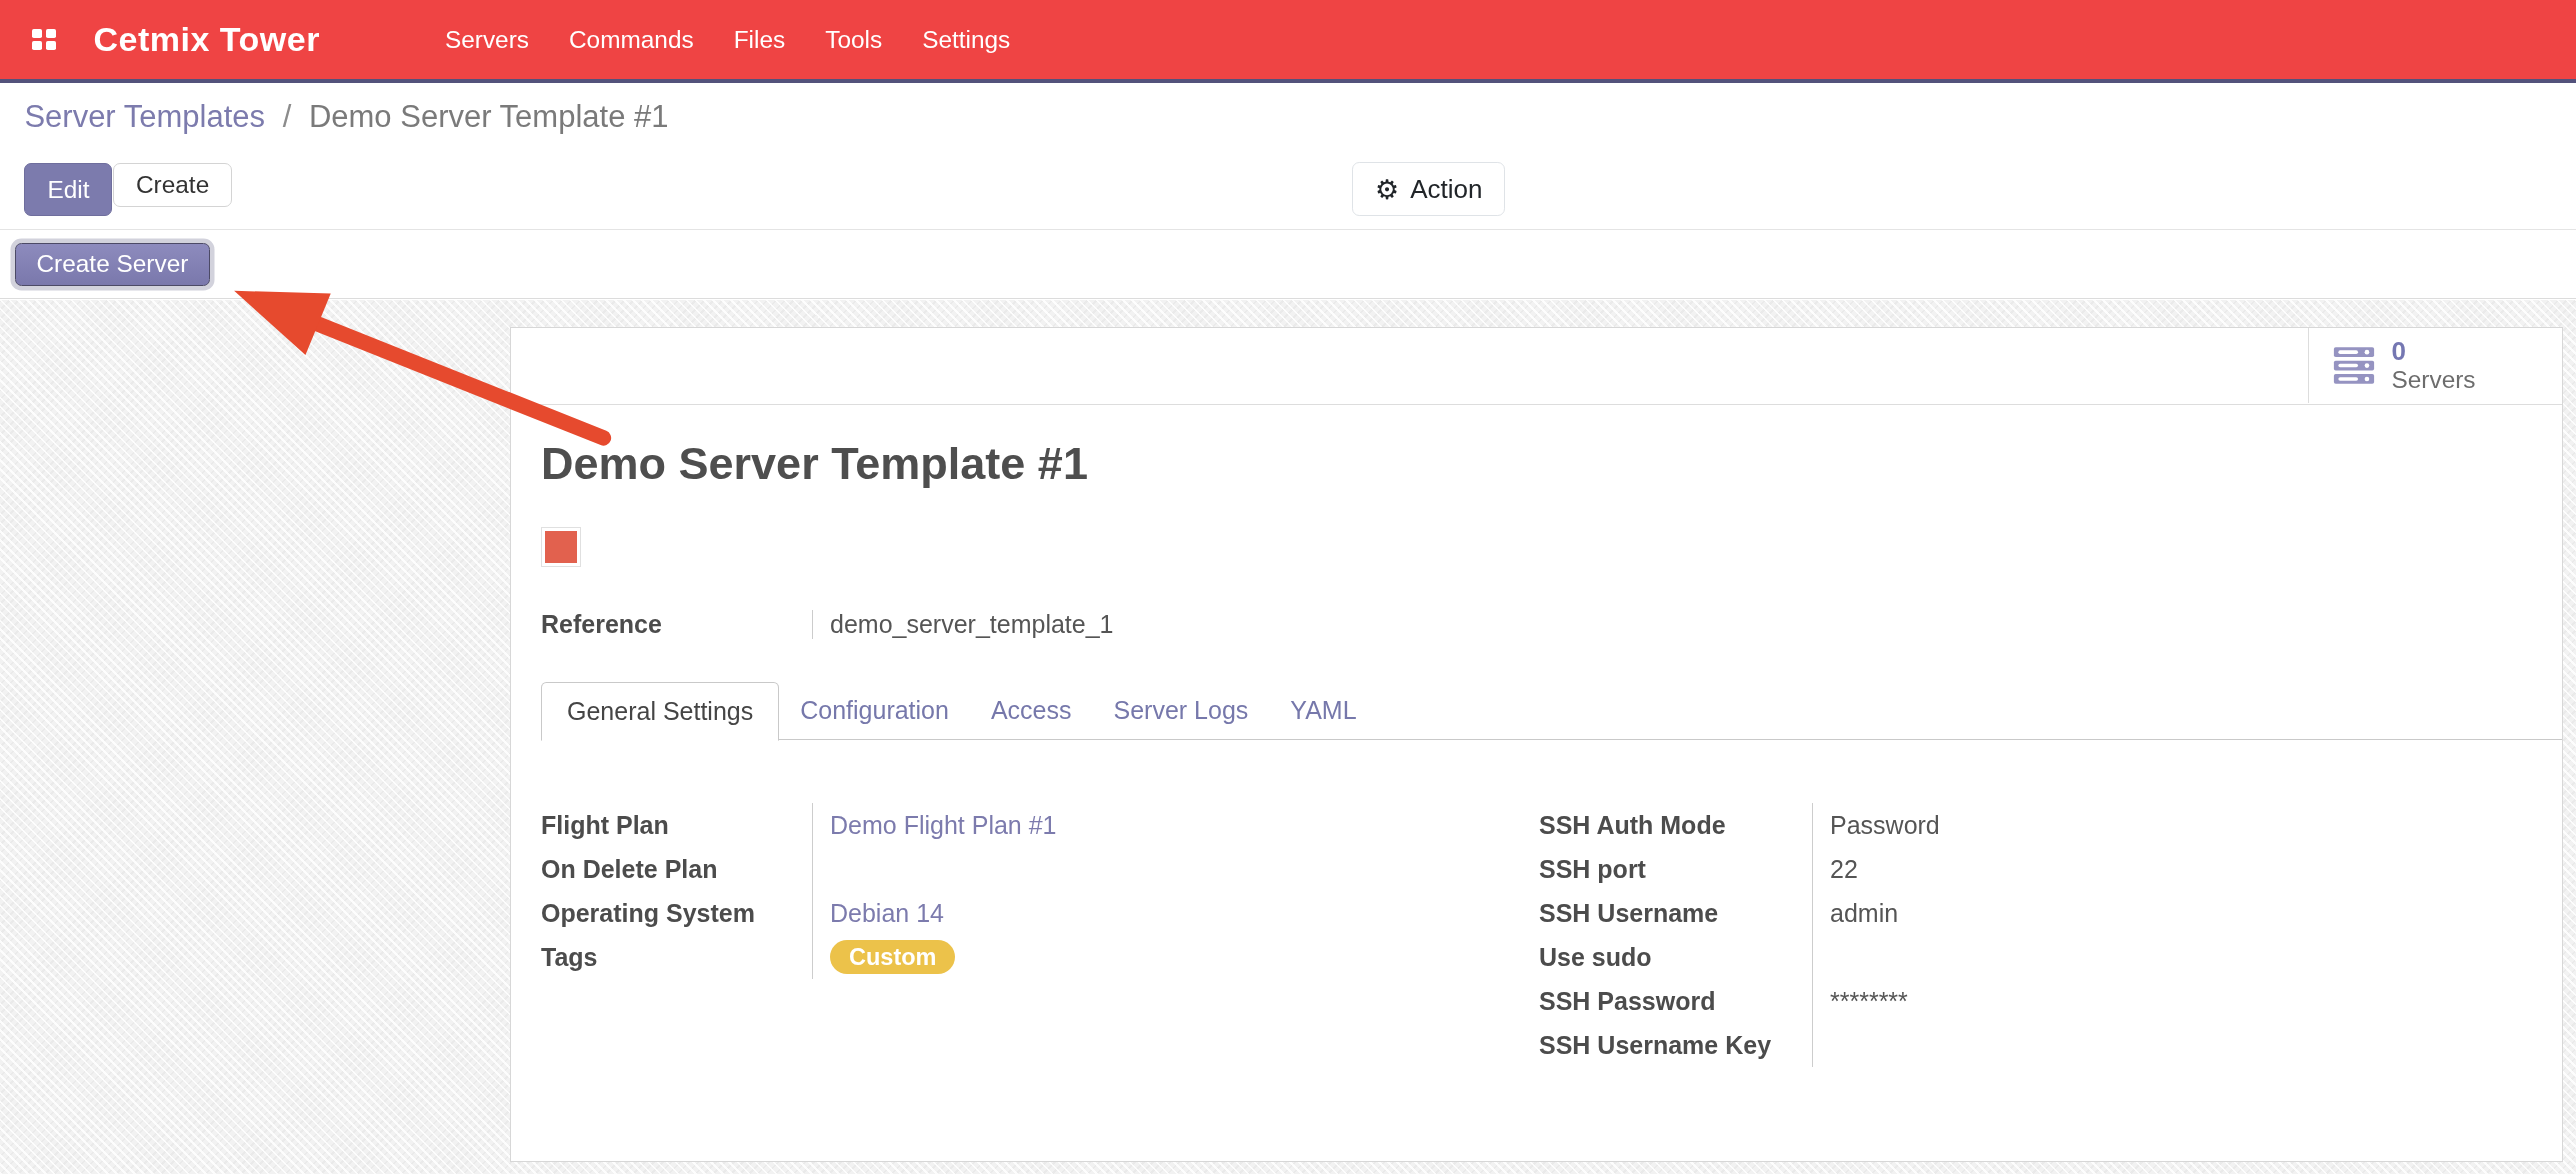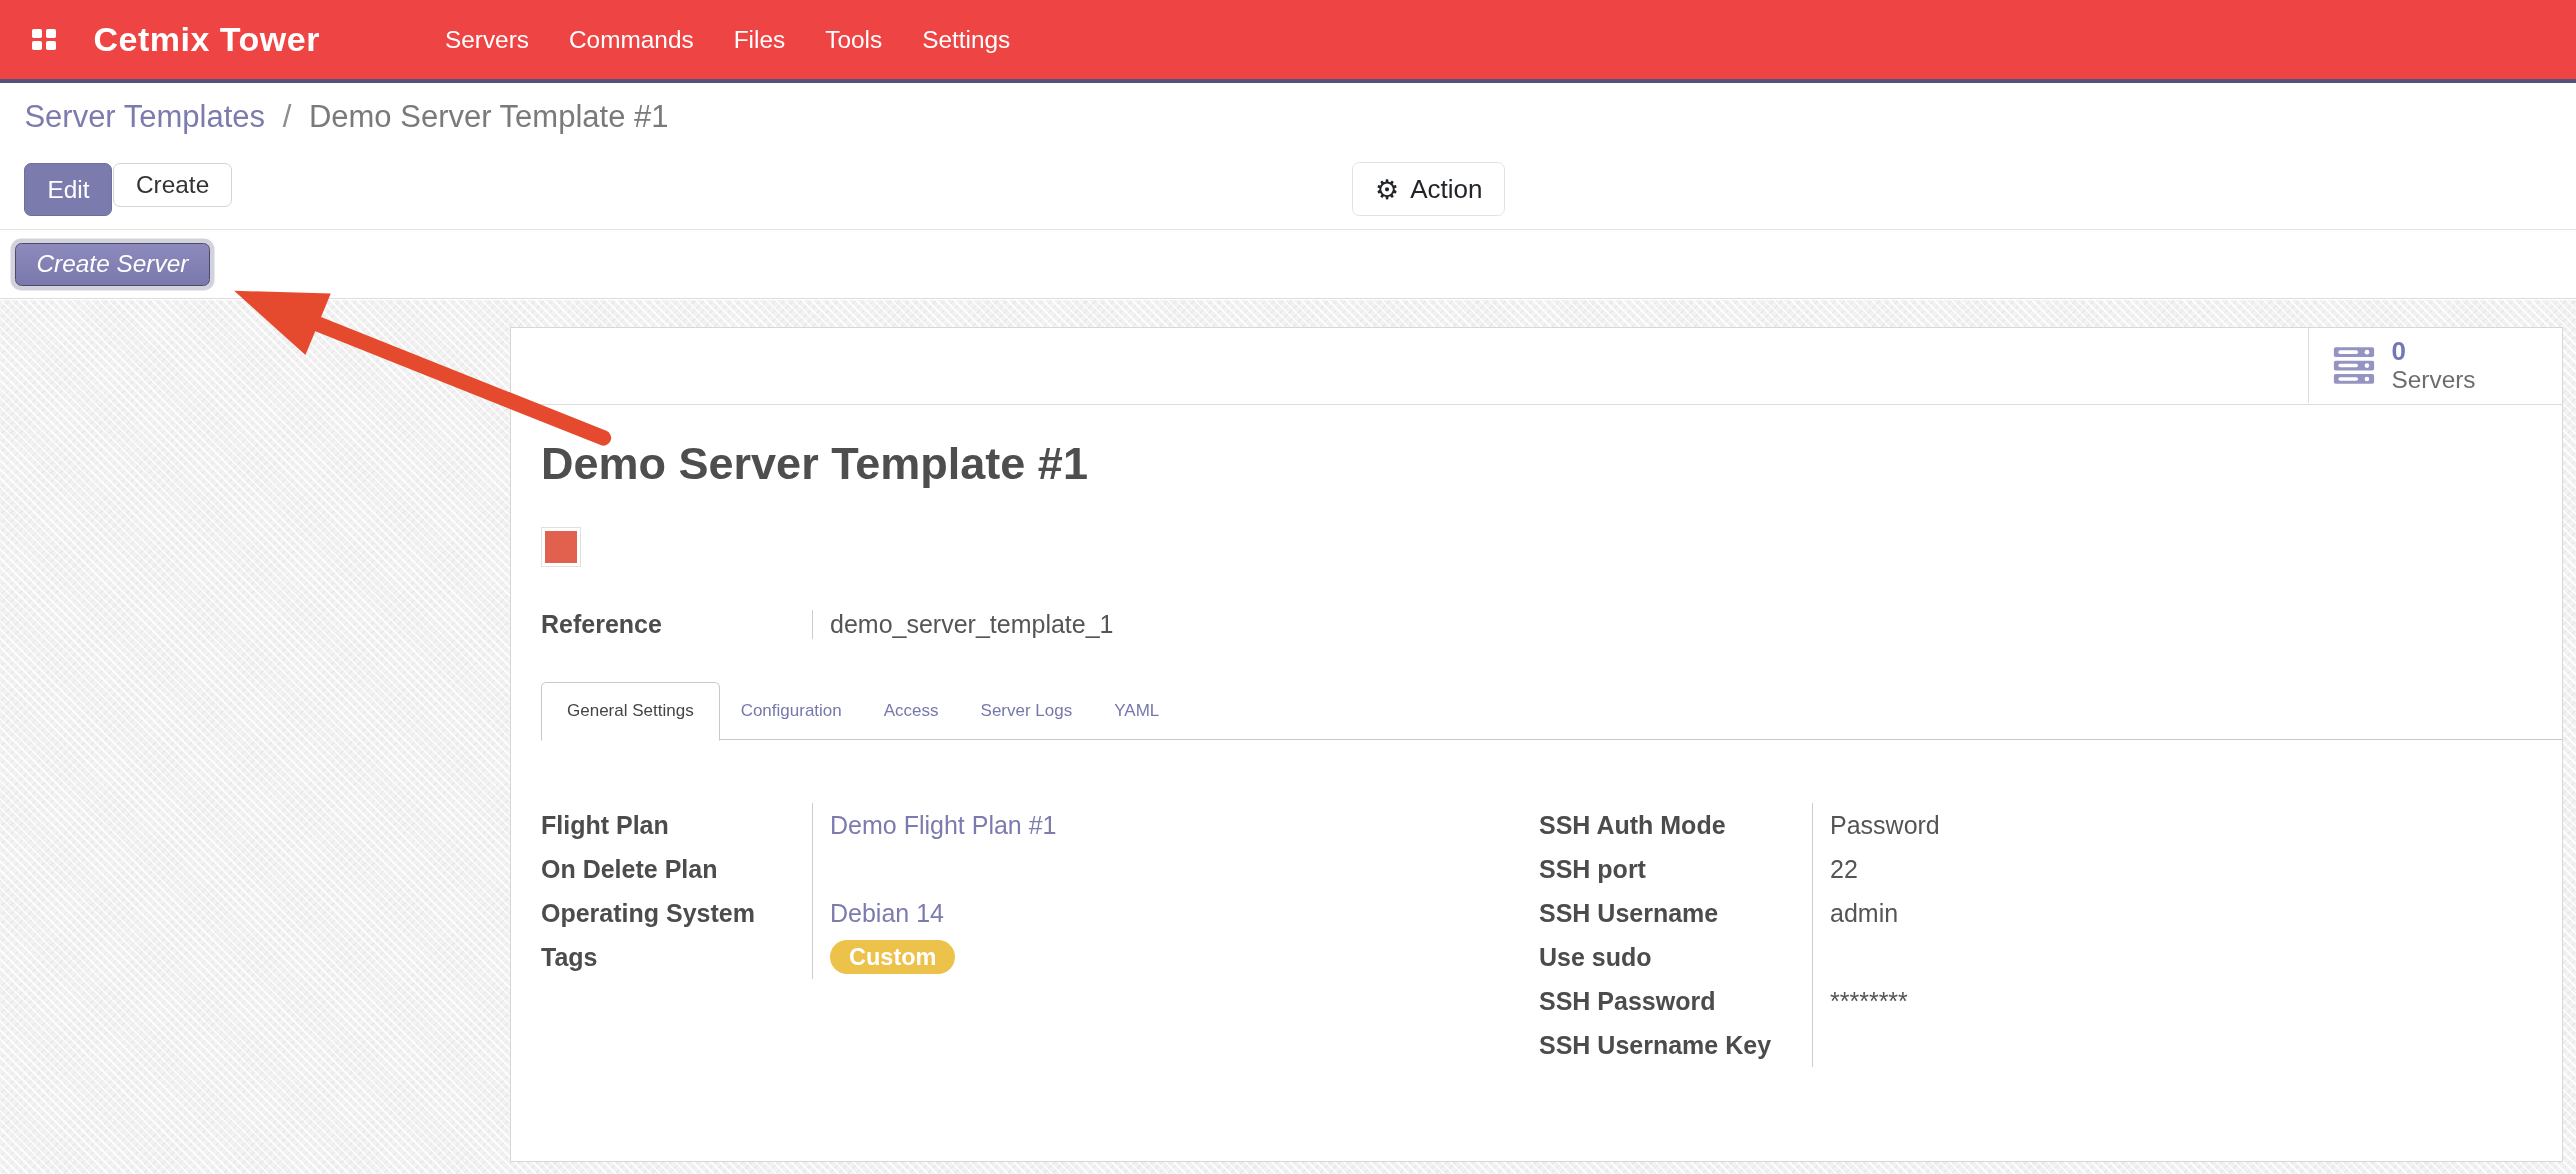--- a/index.html
+++ b/index.html
@@ -45,21 +45,21 @@
   .statusbar {
     position:absolute; top:229px; left:0; width:100%; height:70px; background:#fff;
     border-top:1.8px solid #e4e4e4; border-bottom:1.8px solid #dcdcdc;
     display:flex; align-items:center; padding-left:14.5px;
   }
   .btn-create-server {
     height:43px; padding:0 21px; font-size:24.4px; color:#fff; border-radius:6.3px;
     background:linear-gradient(#8d8bbd,#7a78ac);
     border:1.8px solid #4c4a66;
     box-shadow:0 0 0 4.5px #d2d2dc;
-    display:inline-flex; align-items:center; cursor:pointer;font-style:italic;
+    display:inline-flex; align-items:center; cursor:pointer;
   }
 
   
   .content {
     position:absolute; top:300px; left:0; width:100%; height:874px;
     background-color:#f2f2f2;
     background-image:
       repeating-linear-gradient(45deg, rgba(255,255,255,0.85) 0 1.8px, rgba(0,0,0,0) 1.8px 6.3px),
       repeating-linear-gradient(135deg, rgba(228,228,228,0.55) 0 1.8px, rgba(0,0,0,0) 1.8px 6.3px);
   }
@@ -85,21 +85,21 @@
     background:#fff; border:1.8px solid #e0e0e0; padding:2.7px; cursor:pointer;
   }
   .color-swatch .fill { width:100%; height:100%; }
 
   .reference-row { position:absolute; left:30px; top:266px; right:21px; height:60px; display:flex; align-items:center; }
   .ref-label { width:271px; display:flex; align-items:center; font-size:25px; font-weight:bold; color:#4c4c4c; }
   .ref-value { border-left:1.8px solid #cccccc; padding-left:17px; display:flex; align-items:center; font-size:25px; color:#555555; }
 
   
   .tabs { position:absolute; left:30px; right:0; top:354px; height:58px; display:flex; border-bottom:1.8px solid #c9c9c9; }
-  .tab { font-size:17px; display:flex; align-items:center; padding:0 21px; color:#7678ab; cursor:pointer; white-space:nowrap; }
+  .tab { font-size:25px; display:flex; align-items:center; padding:0 21px; color:#7678ab; cursor:pointer; white-space:nowrap; }
   .tab.active {
     background:#fff; color:#454545; border:1.8px solid #c9c9c9; border-bottom:1.8px solid #ffffff;
     margin-bottom:-1.8px; border-radius:5.4px 5.4px 0 0; padding:0 25px;
   }
 
   
   .fields { position:absolute; left:30px; right:30px; top:475px; display:flex; align-items:flex-start; }
   .group { display:flex; }
   .group-left { width:998px; }
   .group-right { flex:1; }

